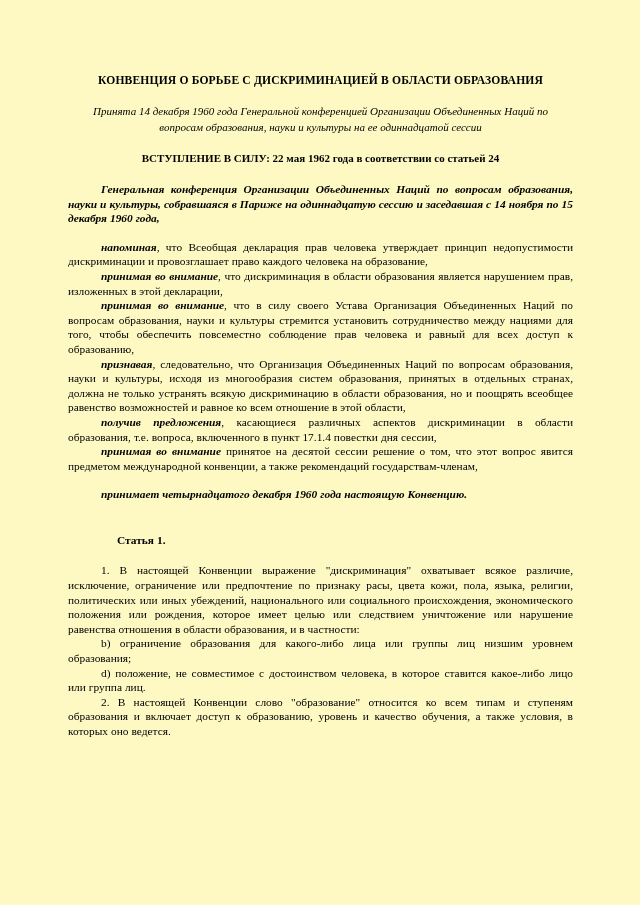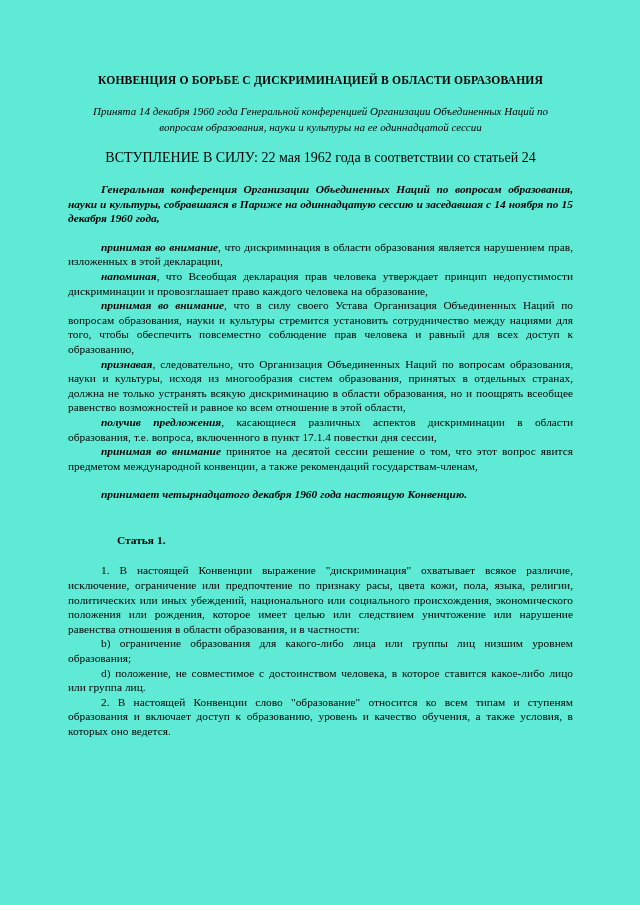--- a/index.html
+++ b/index.html
@@ -14,21 +14,21 @@
     overflow: hidden;
     font-family: "Liberation Serif", "DejaVu Serif", serif;
     color: #000000;
     -webkit-font-smoothing: antialiased;
   }
 
   .page {
     position: relative;
     width: 640px;
     height: 905px;
-    background: #5eead4;
+    background: #fef9c3;
     box-sizing: border-box;
   }
 
   .doc-body {
     position: absolute;
     left: 68px;
     top: 74px;
     width: 505px;
   }
 
@@ -46,22 +46,22 @@
     font-size: 11px;
     font-style: italic;
     font-weight: normal;
     text-align: center;
     line-height: 15.5px;
     margin: 0 0 16px 0;
     padding: 0 14px;
   }
 
   .doc-entry {
-    font-size: 14px;
-    font-weight: normal;
+    font-size: 11px;
+    font-weight: bold;
     text-align: center;
     line-height: 14px;
     margin: 0 0 17px 0;
   }
 
   
   .para {
     font-size: 11.4px;
     line-height: 14.6px;
     text-align: justify;
@@ -115,25 +115,25 @@
 
     <h1 class="doc-title">КОНВЕНЦИЯ О БОРЬБЕ С ДИСКРИМИНАЦИЕЙ В ОБЛАСТИ ОБРАЗОВАНИЯ</h1>
 
     <p class="doc-subtitle">Принята 14 декабря 1960 года Генеральной конференцией Организации Объединенных Наций по вопросам образования, науки и культуры на ее одиннадцатой сессии</p>
 
     <p class="doc-entry">ВСТУПЛЕНИЕ В СИЛУ: 22 мая 1962 года в соответствии со статьей 24</p>
 
     <p class="para preamble-lead">Генеральная конференция Организации Объединенных Наций по вопросам образования, науки и культуры, собравшаяся в Париже на одиннадцатую сессию и заседавшая с 14 ноября по 15 декабря 1960 года,</p>
 
     <p class="para">
-      <span class="lead">принимая во внимание</span><span>, что дискриминация в области образования является нарушением прав, изложенных в этой декларации,</span>
+      <span class="lead">напоминая</span><span>, что Всеобщая декларация прав человека утверждает принцип недопустимости дискриминации и провозглашает право каждого человека на образование,</span>
     </p>
 
     <p class="para">
-      <span class="lead">напоминая</span><span>, что Всеобщая декларация прав человека утверждает принцип недопустимости дискриминации и провозглашает право каждого человека на образование,</span>
+      <span class="lead">принимая во внимание</span><span>, что дискриминация в области образования является нарушением прав, изложенных в этой декларации,</span>
     </p>
 
     <p class="para">
       <span class="lead">принимая во внимание</span><span>, что в силу своего Устава Организация Объединенных Наций по вопросам образования, науки и культуры стремится установить сотрудничество между нациями для того, чтобы обеспечить повсеместно соблюдение прав человека и равный для всех доступ к образованию,</span>
     </p>
 
     <p class="para">
       <span class="lead">признавая</span><span>, следовательно, что Организация Объединенных Наций по вопросам образования, науки и культуры, исходя из многообразия систем образования, принятых в отдельных странах, должна не только устранять всякую дискриминацию в области образования, но и поощрять всеобщее равенство возможностей и равное ко всем отношение в этой области,</span>
     </p>
 

